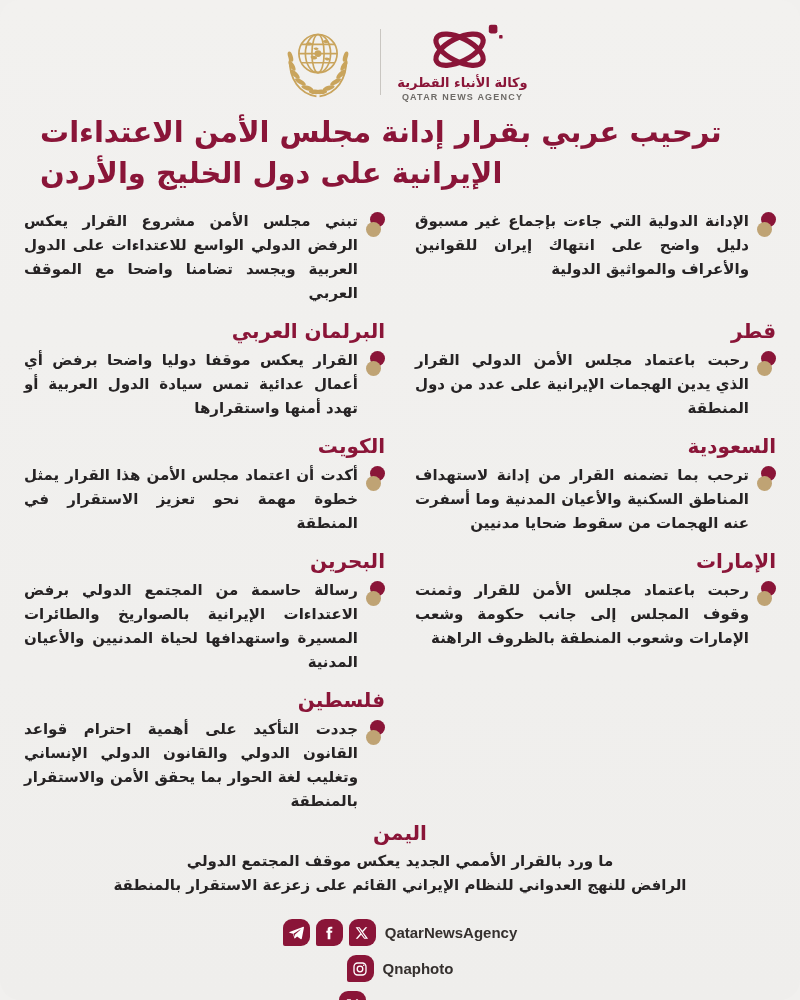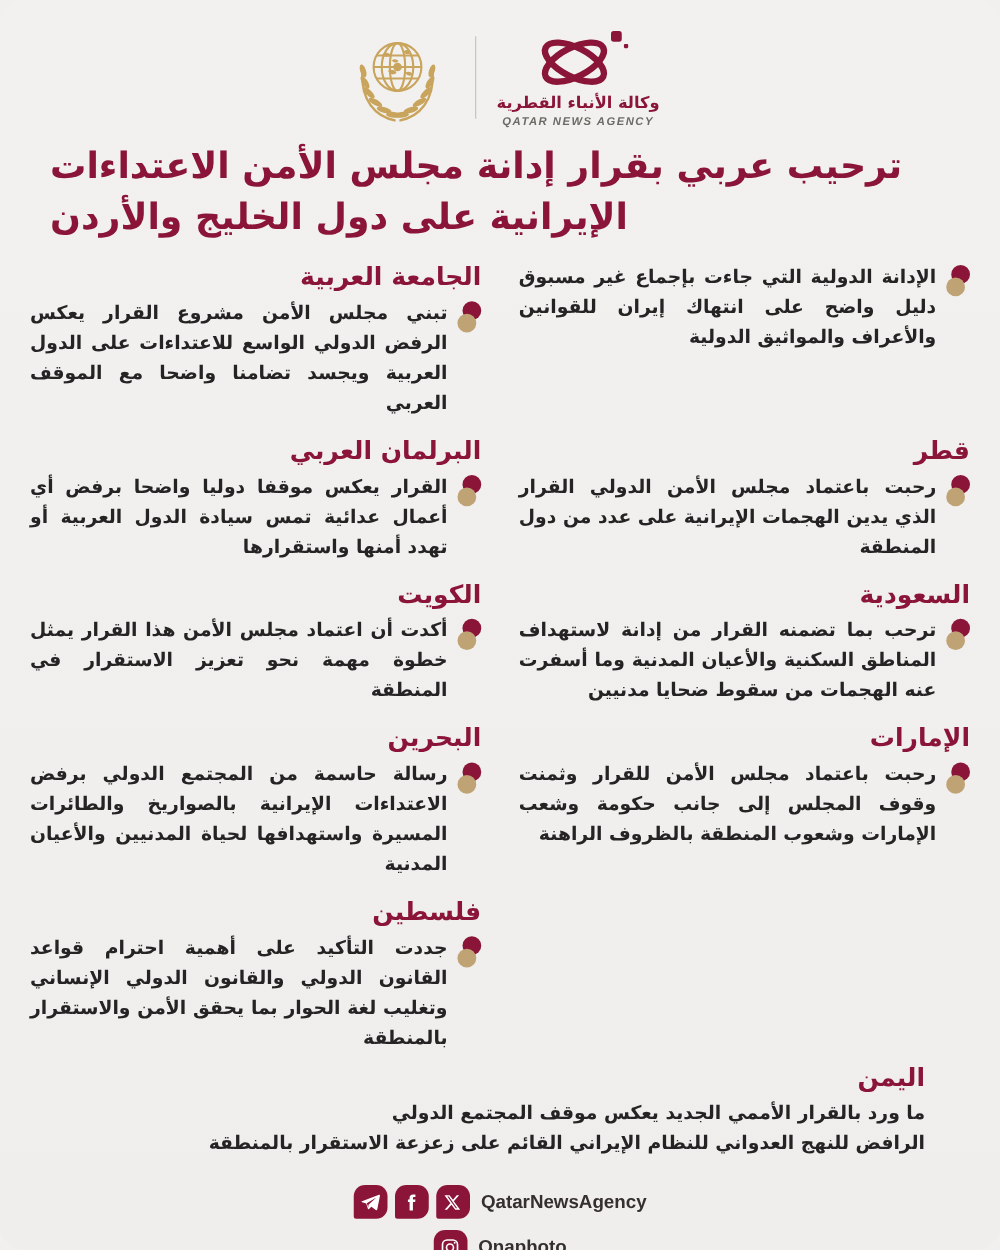--- a/index.html
+++ b/index.html
@@ -13,36 +13,36 @@
   }
   .poster { width:800px; height:1000px; position:relative; background:linear-gradient(180deg,#f2f1ef 0%,#efeeec 100%);border-radius:20px; }
 
   
   .header { display:flex; justify-content:center; align-items:center; gap:16px; padding-top:22px; direction:ltr; }
   .un-emblem svg { display:block; }
   .header-divider { width:1px; height:66px; background:#c9c6c1; }
   .qna-logo { display:flex; flex-direction:column; align-items:center; }
   .qna-mark svg { display:block; }
   .qna-ar { color:#8A1538; font-weight:bold; font-size:13px; line-height:1.1; margin-top:2px; }
-  .qna-en { color:#6d6a66; font-weight:bold; font-size:9px; letter-spacing:1.2px; margin-top:2px; font-family:"Liberation Sans", sans-serif;font-style:italic; }
+  .qna-en { color:#6d6a66; font-weight:bold; font-size:9px; letter-spacing:1.2px; margin-top:2px; font-family:"Liberation Sans", sans-serif; }
 
   
   .title { text-align:left; color:#8A1538; font-weight:bold; font-size:29px; line-height:1.4; margin-top:10px; padding:0 40px; }
 
   
   .content { display:grid; grid-template-columns:1fr 1fr; column-gap:30px; row-gap:14px; padding:0 24px; margin-top:16px; }
   .section h3 { margin:0 0 5px 0; color:#8A1538; font-size:20px; font-weight:bold; line-height:1.2; }
   .body-row { display:flex; gap:9px; }
   .bullet { position:relative; width:18px; height:30px; flex-shrink:0; margin-top:3px; }
   .bullet .b-maroon { position:absolute; top:0; right:0; width:15px; height:15px; border-radius:50%; background:#8A1538; }
   .bullet .b-gold   { position:absolute; top:10px; right:4px; width:15px; height:15px; border-radius:50%; background:#BFA374; }
   .section p { margin:0; font-size:15px; font-weight:bold; color:#262324; line-height:1.6; text-align:justify; text-align-last:right; }
 
   
-  .yemen { margin-top:8px; padding:0 60px; }
+  .yemen { text-align:center; margin-top:8px; padding:0 60px; }
   .yemen h3 { margin:0 0 4px 0; color:#8A1538; font-size:20px; font-weight:bold; }
   .yemen p { margin:0; font-size:15px; font-weight:bold; color:#262324; line-height:1.6; }
 
   
   .footer { direction:ltr; display:flex; justify-content:center; align-items:center; gap:9px; margin-top:22px; font-family:"Liberation Sans", sans-serif;flex-direction:column; }
   .soc-group { display:flex; align-items:center; gap:6px; }
   .soc-icon { width:27px; height:27px; background:#8A1538; border-radius:9px; border-bottom-left-radius:2px; display:flex; align-items:center; justify-content:center; }
   .soc-icon svg { display:block; }
   .soc-label { font-size:15px; font-weight:bold; color:#35302e; margin-left:3px; margin-right:8px; }
   .soc-label:last-child { margin-right:0; }
@@ -118,21 +118,20 @@
       <div class="body-row">
         <span class="bullet">
             <span class="b-maroon"></span>
             <span class="b-gold"></span>
           </span>
         <p>الإدانة الدولية التي جاءت بإجماع غير مسبوق دليل واضح على انتهاك إيران للقوانين والأعراف والمواثيق الدولية</p>
       </div>
     </div>
 
     <div class="section">
-      <h3>الجامعة العربية</h3>
       <div class="body-row">
         <span class="bullet">
             <span class="b-maroon"></span>
             <span class="b-gold"></span>
           </span>
         <p>تبني مجلس الأمن مشروع القرار يعكس الرفض الدولي الواسع  للاعتداءات على الدول العربية ويجسد تضامنا واضحا مع الموقف العربي</p>
       </div>
     </div>
 
     <div class="section">

